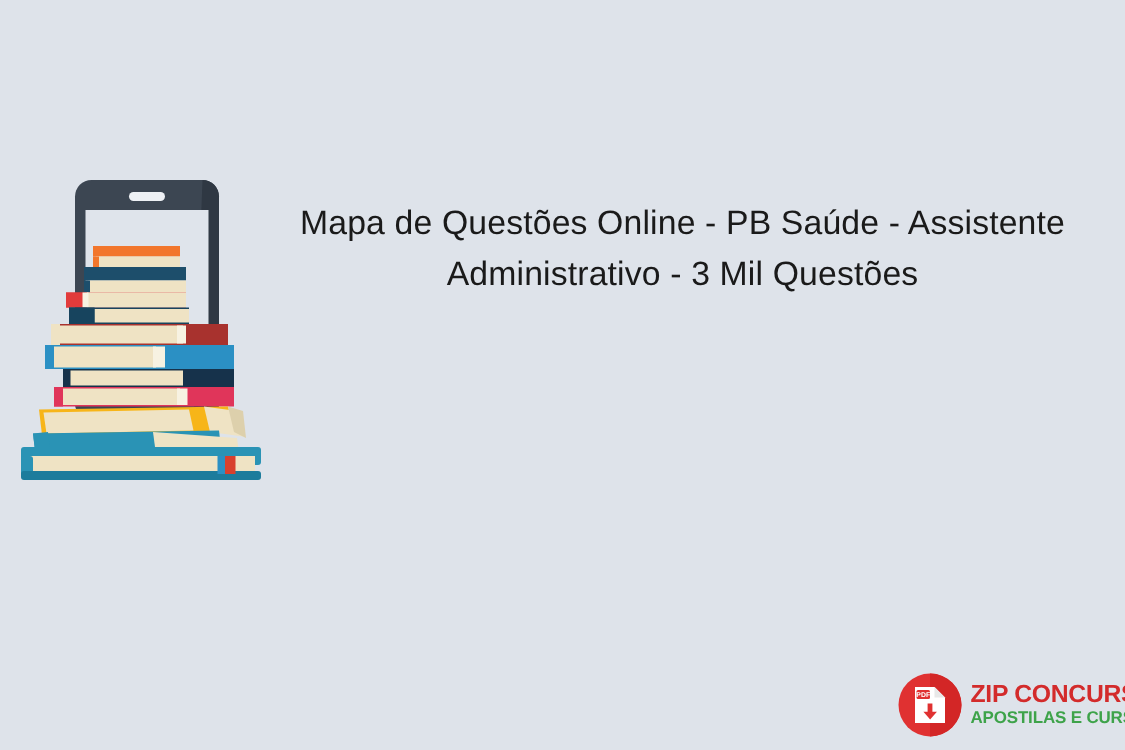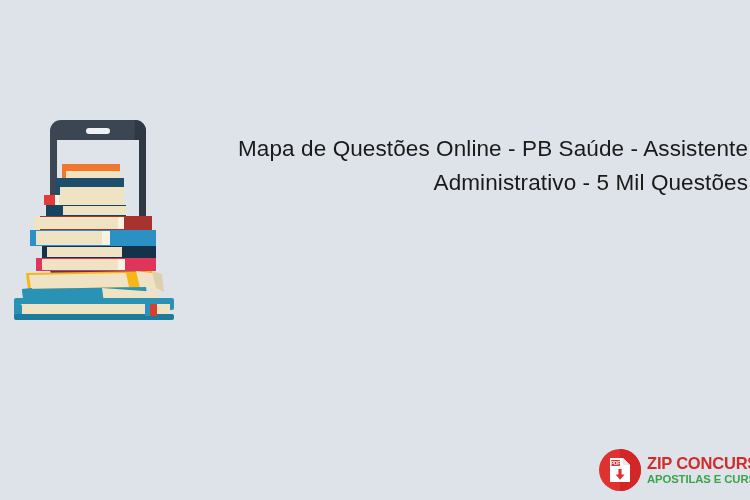--- a/index.html
+++ b/index.html
@@ -33,21 +33,21 @@
     width: 180px;
     height: 205px;
   }
 
   
   .title-block {
     position: absolute;
     left: 162px;
     top: 132px;
     width: 586px;
-    text-align: right;
+    text-align: center;
   }
   .title-line {
     font-size: 22.5px;
     line-height: 34px;
     color: #1a1a1a;
     font-weight: 400;
     letter-spacing: 0.1px;
     white-space: nowrap;
   }
 
@@ -178,21 +178,21 @@
         <rect x="8" y="186" width="8" height="14" rx="2" ry="2" fill="#2a93b5"></rect>
         <rect x="8" y="196" width="160" height="6" rx="2" ry="2" fill="#1c7c9c"></rect>
         <rect x="139" y="186" width="5" height="12" fill="#2b90c4"></rect>
         <rect x="144" y="186" width="7" height="12" fill="#d8402e"></rect>
       </g>
     </svg>
   </div>
 
   <div class="title-block">
     <div class="title-line">Mapa de Questões Online - PB Saúde - Assistente</div>
-    <div class="title-line">Administrativo - 5 Mil Questões</div>
+    <div class="title-line">Administrativo - 3 Mil Questões</div>
   </div>
 
   <div class="logo">
     <div class="logo-mark">
       <svg viewBox="0 0 44 44" xmlns="http://www.w3.org/2000/svg">
         <circle cx="22" cy="22" r="21" fill="#e03131"></circle>
         <path d="M22 1a21 21 0 0 1 0 42z" fill="#d32626"></path>
         <path d="M12 10h13l7 7v17H12z" fill="#ffffff"></path>
         <path d="M25 10l7 7h-7z" fill="#e8e8e8"></path>
         <rect x="13" y="12" width="9" height="6" rx="1" ry="1" fill="#e03131"></rect>

